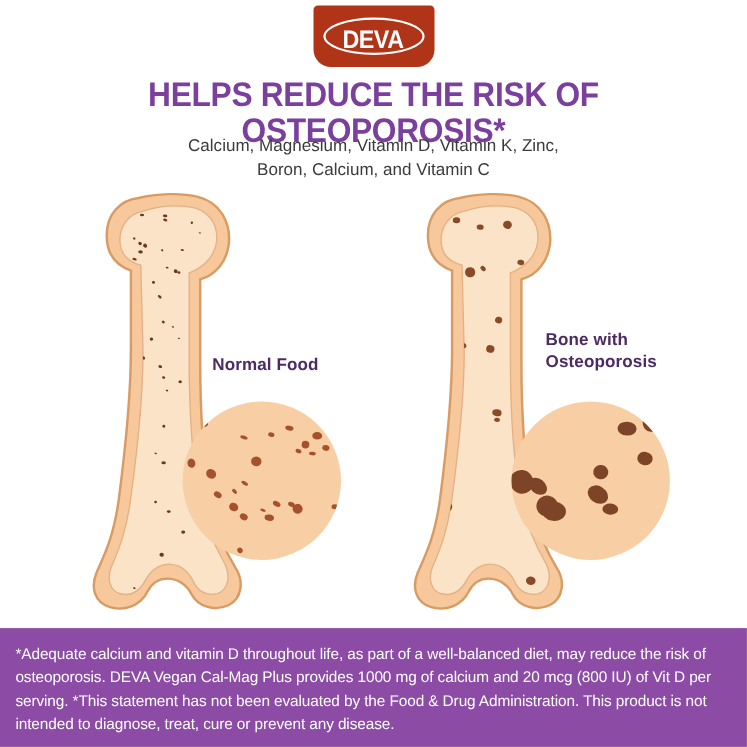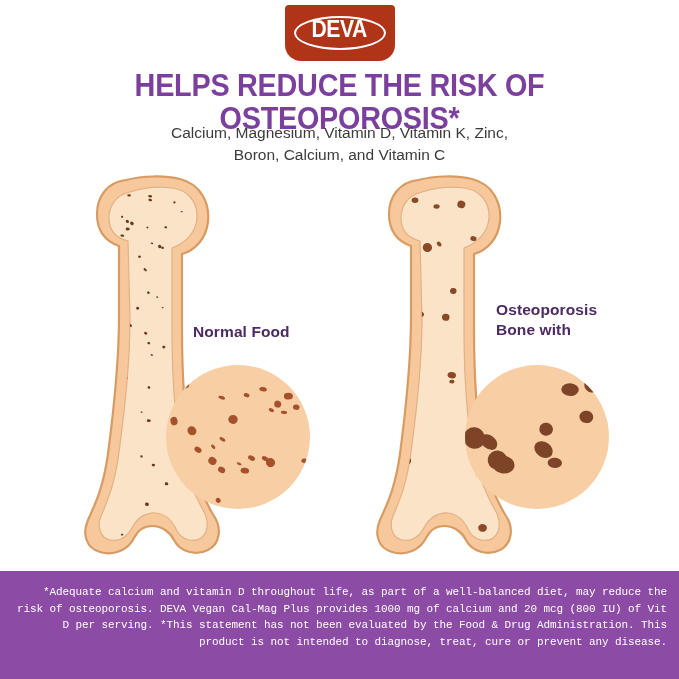--- a/index.html
+++ b/index.html
@@ -42,21 +42,21 @@
     display: flex;
     align-items: center;
     justify-content: center;
   }
   .logo-oval {
     width: 92px;
     height: 34px;
     border: 2.6px solid #ffffff;
     border-radius: 50%;
     display: flex;
-    align-items: flex-start;
+    align-items: flex-end;
     justify-content: center;
     box-sizing: border-box;
   }
   .logo-text {
     color: #ffffff;
     font-family: "Liberation Sans", sans-serif;
     font-weight: bold;
     font-size: 23px;
     letter-spacing: -0.5px;
     line-height: 1;
@@ -125,26 +125,26 @@
     left: 0;
     bottom: 0;
     width: 679px;
     height: 108px;
     background: #8c4ba5;
     box-sizing: border-box;
     padding: 13px 12px 10px 14px;
   }
   .footer-text {
     color: #ffffff;
-    font-family: Liberation Mono, monospace;
-    font-size: 11px;
+    font-family: Liberation Sans, sans-serif;
+    font-size: 14px;
     line-height: 1.52;
     letter-spacing: -0.1px;
     margin: 0;
-    text-align: right;
+    text-align: left;
   }
 </style>
 </head>
 <body>
 
 <div id="poster">
 
   <div class="logo-wrap">
     <div class="logo-badge">
       <div class="logo-oval">
@@ -1022,21 +1022,21 @@
             <ellipse cx="488.0" cy="343.1" rx="7.50" ry="7.34" transform="rotate(124 461 193)"></ellipse>
           </g>
       </g>
     </svg>
   </div>
 
   <div class="bone-label label-normal">
     <span class="lline">Normal Food</span>
   </div>
   <div class="bone-label label-osteo">
+    <span class="lline">Bone with</span>
     <span class="lline">Osteoporosis</span>
-    <span class="lline">Bone with</span>
   </div>
 
   <div class="footer">
     <p class="footer-text">*Adequate calcium and vitamin D throughout life, as part of a well-balanced diet, may reduce the risk of osteoporosis. DEVA Vegan Cal-Mag Plus provides 1000 mg of calcium and 20 mcg (800 IU) of Vit D per serving. *This statement has not been evaluated by the Food &amp; Drug Administration. This product is not intended to diagnose, treat, cure or prevent any disease.</p>
   </div>
 
 </div>
 
 </body></html>

